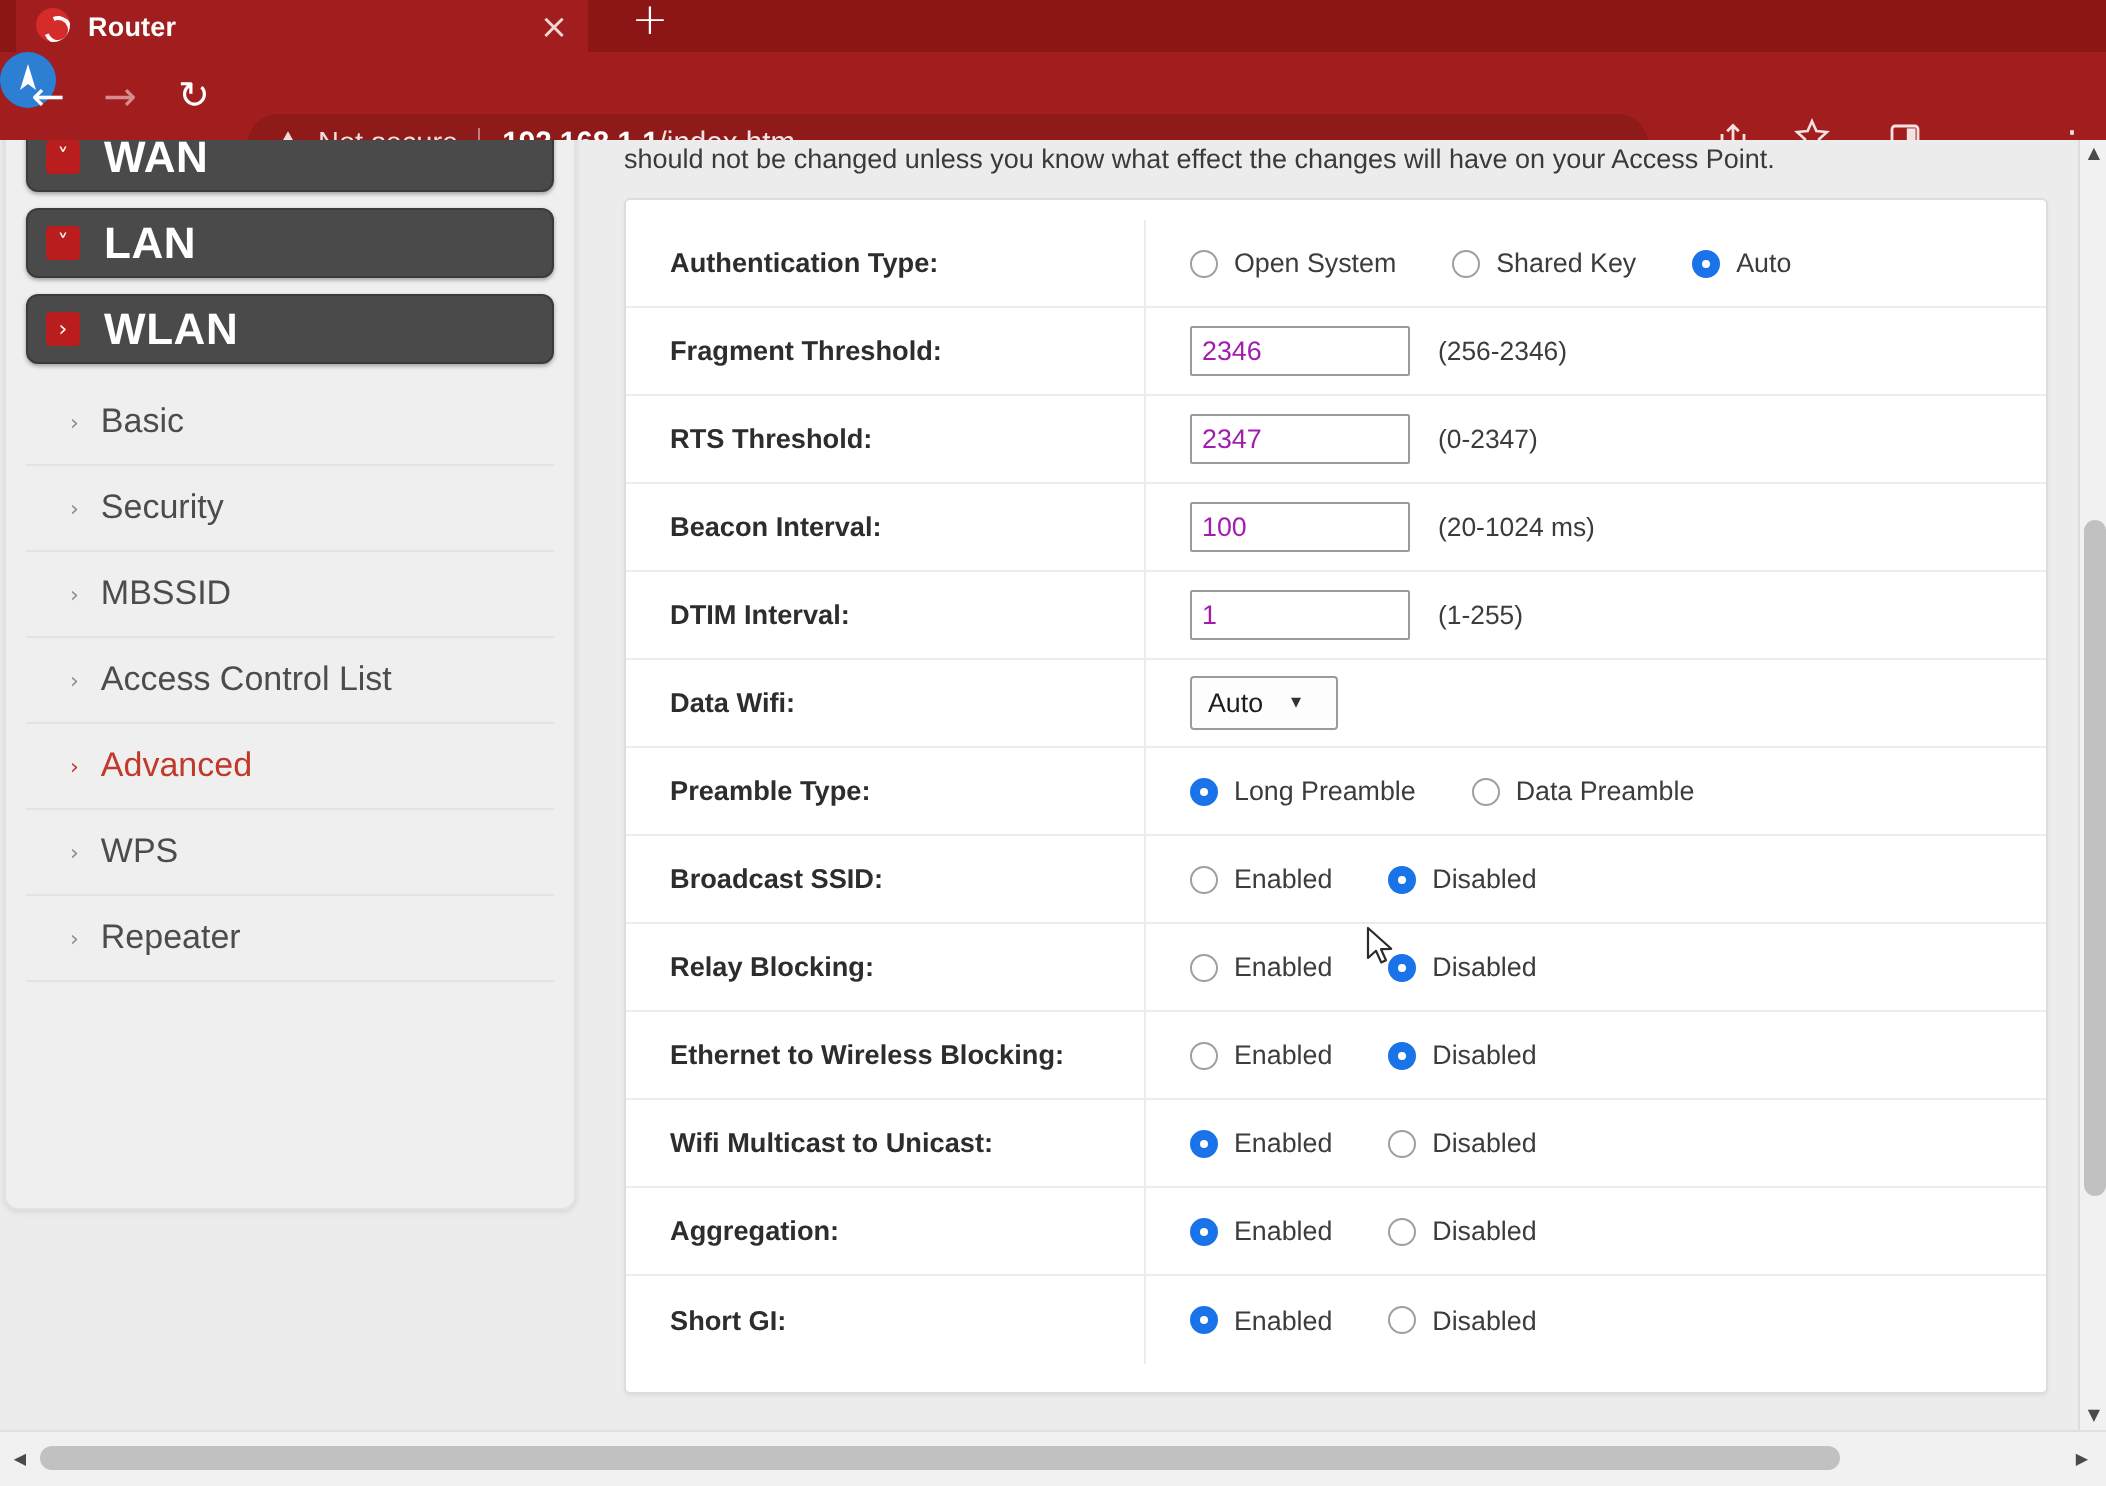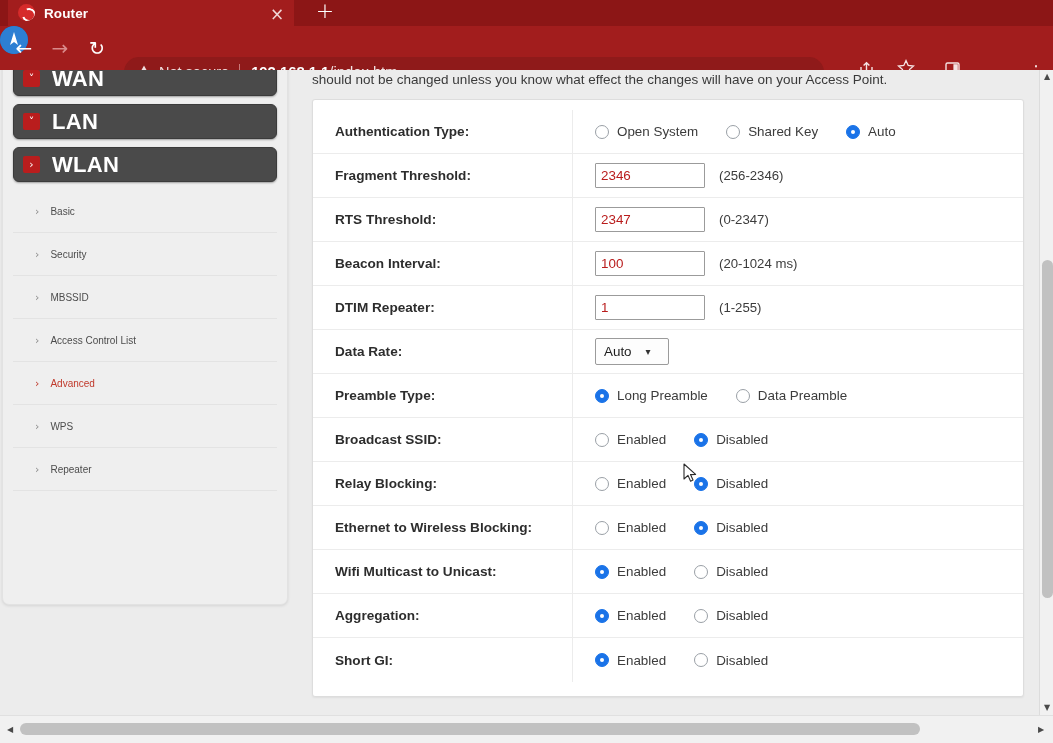--- a/index.html
+++ b/index.html
@@ -123,21 +123,21 @@
   .sub-list { margin: 2px 10px 0 10px; }
   .sub-item {
     height: 43px; display: flex; align-items: center;
     border-bottom: 1px solid #e3e3e3; padding-left: 22px;
   }
   .sub-item:last-child { border-bottom: 1px solid #e3e3e3; }
   .sub-item .arw {
     color: #8d8d8d; font-size: 11px; margin-right: 11px;
     font-family: "DejaVu Sans", sans-serif;
   }
-  .sub-item .slabel { color: #4c4c4c; font-size: 10px; text-align: center; }
+  .sub-item .slabel { color: #4c4c4c; font-size: 17px; text-align: center; }
   .sub-item.active .slabel { color: #c0392b; }
   .sub-item.active .arw { color: #c0392b; }
 
   
   .content { position: absolute; left: 300px; top: 0; width: 725px; }
   .intro {
     font-size: 13.5px; color: #3a3a3a; padding: 2px 0 12px 12px;
     white-space: nowrap;
   }
   .form-card {
@@ -166,21 +166,21 @@
   }
   .radio.on { border: 1px solid #1a73e8; background: #1a73e8; }
   .radio.on::after {
     content: ""; position: absolute; left: 4px; top: 4px;
     width: 4px; height: 4px; border-radius: 50%; background: #fff;
   }
   .radio-lbl { font-size: 13.4px; color: #3c3c3c; margin-right: 18px; white-space: nowrap; }
 
   .txtin {
     width: 110px; height: 25px; border: 1px solid #9b9b9b; background: #fff;
-    font-size: 13.4px; color: #b91c1c; padding: 2px 5px; line-height: 23px;
+    font-size: 13.4px; color: #a21caf; padding: 2px 5px; line-height: 23px;
     font-family: "Liberation Sans", sans-serif; border-radius: 1px;
   }
   .hint { font-size: 13.2px; color: #3c3c3c; margin-left: 14px; white-space: nowrap; }
 
   .selbox {
     height: 27px; min-width: 74px; border: 1px solid #9b9b9b; background: #fdfdfd;
     display: flex; align-items: center; padding: 0 8px; border-radius: 2px;
     font-size: 13.4px; color: #1c1c1c;
   }
   .selbox .caret { margin-left: 14px; font-size: 10px; color: #333;
@@ -369,29 +369,29 @@
 
         <div class="frow">
           <div class="fl">Beacon Interval:</div>
           <div class="fv">
             <input class="txtin" type="text" value="100" style="">
             <span class="hint">(20-1024 ms)</span>
           </div>
         </div>
 
         <div class="frow">
-          <div class="fl">DTIM Repeater:</div>
+          <div class="fl">DTIM Interval:</div>
           <div class="fv">
             <input class="txtin" type="text" value="1" style="">
             <span class="hint">(1-255)</span>
           </div>
         </div>
 
         <div class="frow">
-          <div class="fl">Data Rate:</div>
+          <div class="fl">Data Wifi:</div>
           <div class="fv">
             <span class="selbox">
               <span>Auto</span>
               <span class="caret">▾</span>
             </span>
           </div>
         </div>
 
         <div class="frow">
           <div class="fl">Preamble Type:</div>

